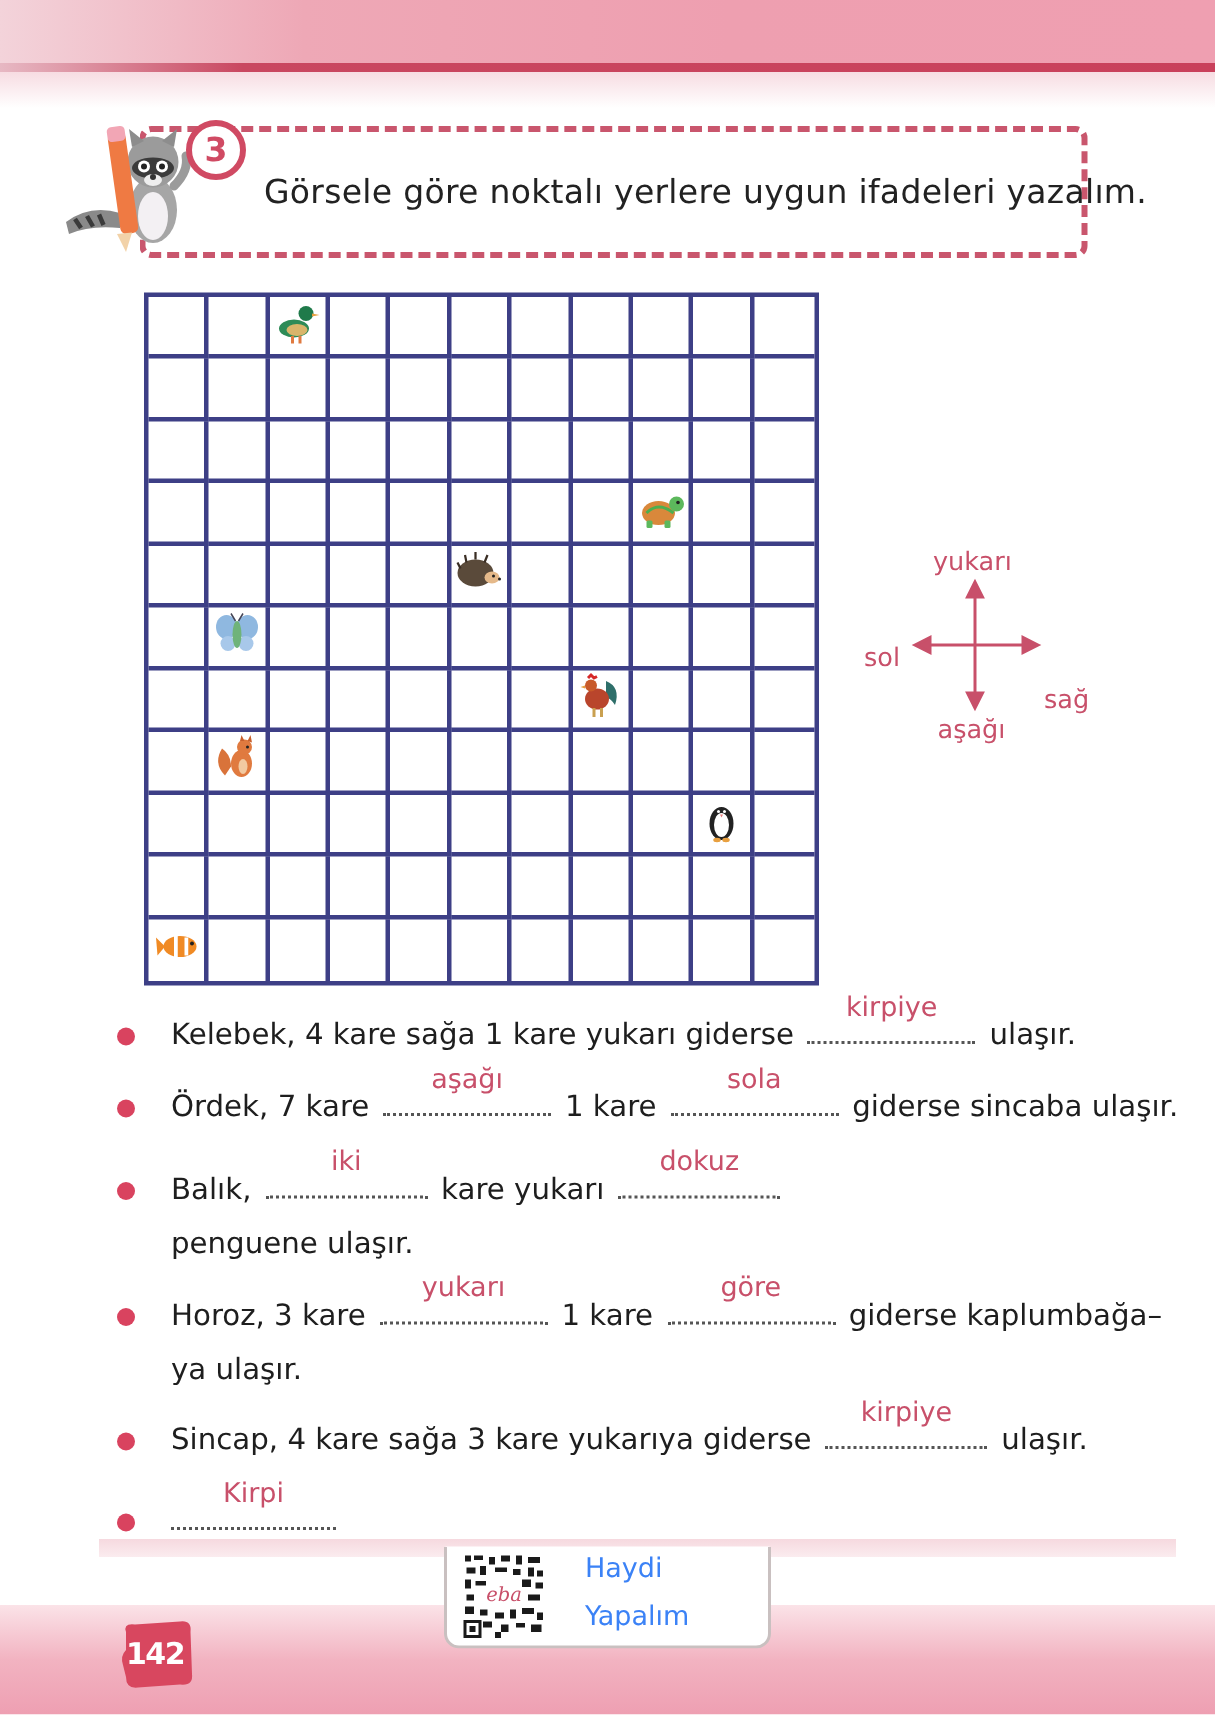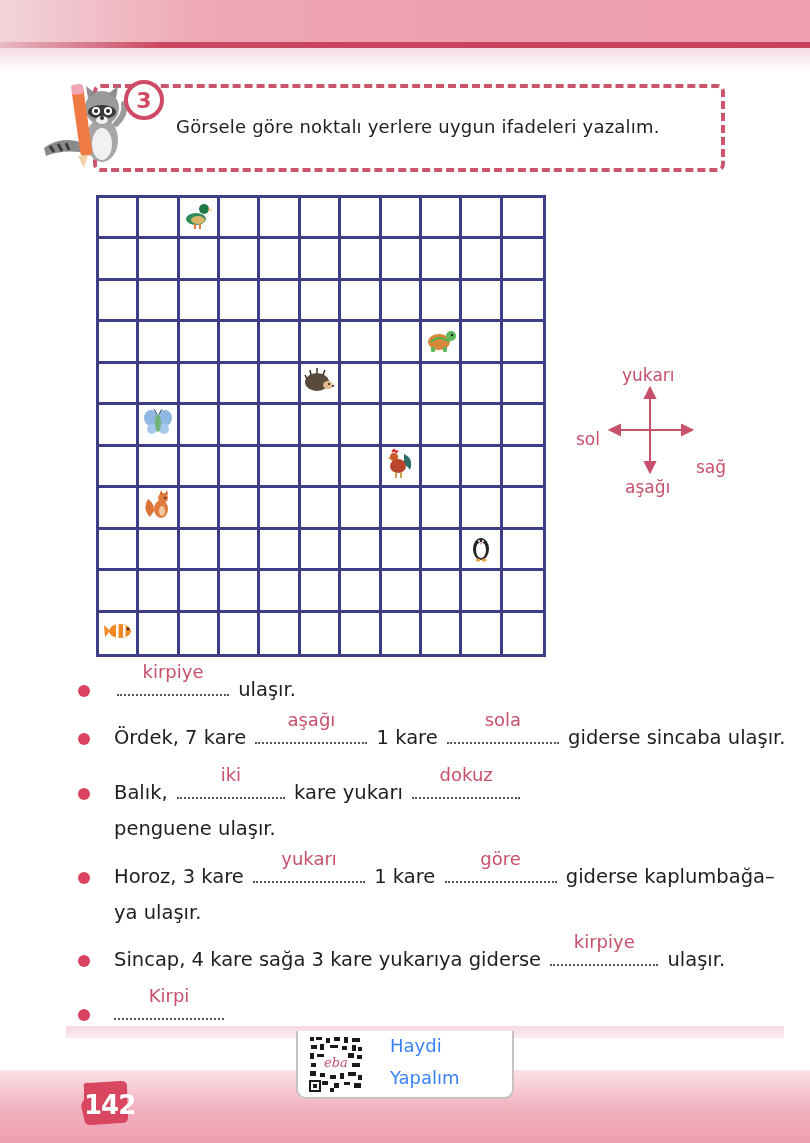--- a/index.html
+++ b/index.html
@@ -8,21 +8,21 @@
 
   .top-band { position: absolute; left: 0; top: 0; width: 810px; height: 48px;
     background: linear-gradient(90deg, #f3d3da 0%, #eea8b6 25%, #ee9fb0 60%, #ef9fb1 100%); }
   .top-line { position: absolute; left: 0; top: 42px; width: 810px; height: 6px;
     background: linear-gradient(90deg, #e7b8c3 0%, #c94760 20%, #c9405b 100%); }
   .top-fade { position: absolute; left: 0; top: 48px; width: 810px; height: 24px;
     background: linear-gradient(180deg, #f7dce2 0%, #ffffff 100%); }
 
   .task-box { position: absolute; left: 93px; top: 84px; width: 632px; height: 88px;
     border: 4px dashed #c9566d; border-radius: 8px; }
-  .task-text { position: absolute; left: 176px; top: 116px; font-size: 18px; color: #222; letter-spacing: 0.2px; }
+  .task-text { position: absolute; left: 176px; top: 116px; font-size: 22px; color: #222; letter-spacing: 0.2px; }
   .task-number { position: absolute; left: 124px; top: 80px; width: 40px; height: 40px; border-radius: 50%;
     background: #fff; border: 4px solid #d04a63; color: #d04a63; font-weight: bold; font-size: 22px;
     display: flex; align-items: center; justify-content: center; }
   .mascot { position: absolute; left: 40px; top: 78px; width: 90px; height: 92px; }
 
   .grid { position: absolute; left: 96px; top: 195px; width: 450px; height: 462px;
     display: grid; grid-template-columns: repeat(11, 1fr); grid-template-rows: repeat(11, 1fr);
     border: 3px solid #3d3f86; background: #fff; }
   .cell { border-right: 3px solid #3d3f86; border-bottom: 3px solid #3d3f86; position: relative;
     display: flex; align-items: center; justify-content: center; }
@@ -57,21 +57,21 @@
     background: linear-gradient(180deg, #fbe3e8 0%, #f2b3c1 50%, #ee9fb2 100%); }
 
   .qr-card { position: absolute; left: 296px; top: 1031px; width: 218px; height: 68px; background: #fff;
     border: 2px solid #c9c0c0; border-top: none; border-radius: 0 0 10px 10px; }
   .qr-code { position: absolute; left: 10px; top: 4px; width: 56px; height: 58px; }
   .qr-text { position: absolute; left: 92px; font-size: 18px; color: #3b82f6; }
   .qr-line1 { top: 4px; }
   .qr-line2 { top: 36px; }
 
   .page-badge { position: absolute; left: 80px; top: 1080px; width: 50px; height: 46px; }
-  .page-num { position: absolute; left: 84px; top: 1090px; color: #fff; font-weight: bold; font-size: 26px; letter-spacing: -1px; }
+  .page-num { position: absolute; left: 84px; top: 1090px; color: #fff; font-weight: bold; font-size: 20px; letter-spacing: -1px; }
 </style>
 </head>
 <body>
 
 <div class="top-band"></div>
 <div class="top-line"></div>
 <div class="top-fade"></div>
 
 <div class="task-box"></div>
 <svg class="mascot" viewBox="0 0 90 92">
@@ -305,20 +305,21 @@
       <path d="M80 112 L75 102 L85 102 Z"></path>
       <path d="M40 70 L50 65 L50 75 Z"></path>
       <path d="M122 70 L112 65 L112 75 Z"></path>
     </g>
   </svg>
 </div>
 
 <div class="sentences">
   <div class="sentence s1">
     <span class="bullet"></span>
+    <span>Kelebek, 4 kare sağa 1 kare yukarı giderse</span>
     <span class="blank" style="width:112px"><span class="ans">kirpiye</span></span>
     <span>ulaşır.</span>
   </div>
 
   <div class="sentence s2">
     <span class="bullet"></span>
     <span>Ördek, 7 kare</span>
     <span class="blank" style="width:112px"><span class="ans">aşağı</span></span>
     <span>1 kare</span>
     <span class="blank" style="width:112px"><span class="ans">sola</span></span>

